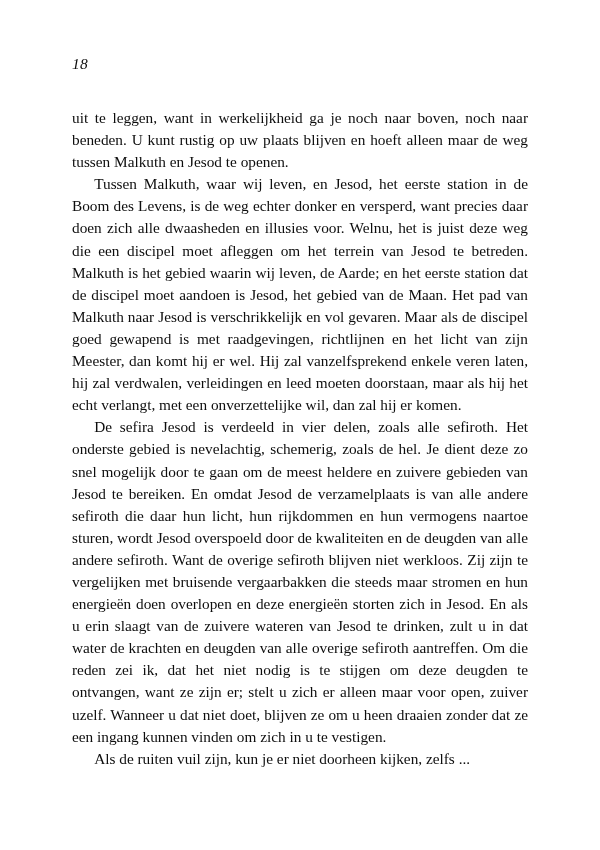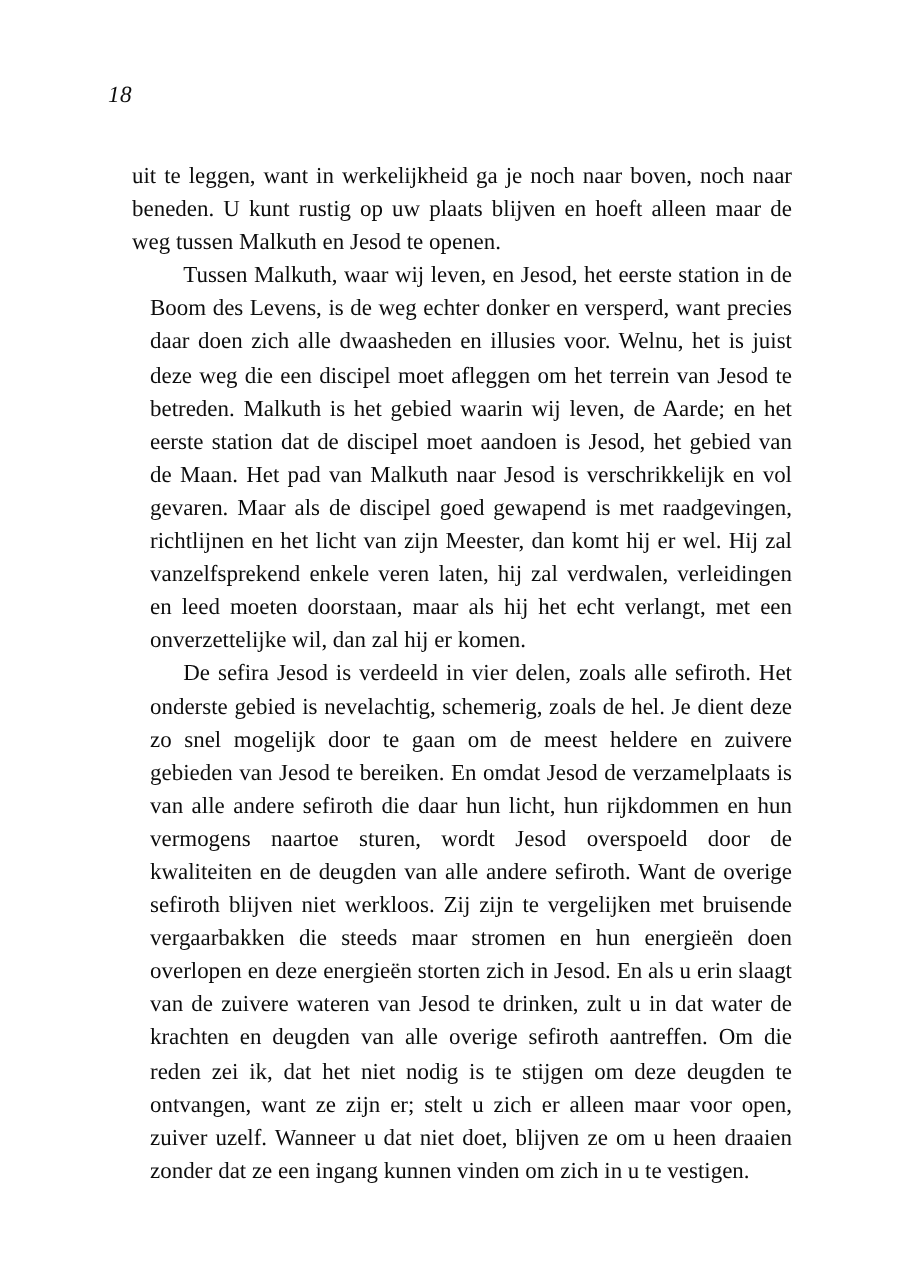--- a/index.html
+++ b/index.html
@@ -48,35 +48,34 @@
     line-height: 1.445;
     text-align: justify;
     text-justify: inter-word;
     hyphens: manual;
   }
   .body-text p {
     margin: 0;
   }
   .body-text p.indent {
     text-indent: 1.45em;
-    margin-left: 28px;
   }
   .body-text p.noindent {
     text-indent: 0;
-    margin-left: 16px;
   }
 </style>
 </head>
 <body>
 
 <div class="page">
 
   <div class="running-head">
     <div class="folio">18</div>
   </div>
 
   <div class="body-text">
     <p class="noindent">uit te leggen, want in werkelijkheid ga je noch naar boven, noch naar beneden. U kunt rustig op uw plaats blijven en hoeft alleen maar de weg tussen Malkuth en Jesod te openen.</p>
     <p class="indent">Tussen Malkuth, waar wij leven, en Jesod, het eerste station in de Boom des Levens, is de weg echter donker en versperd, want precies daar doen zich alle dwaasheden en illusies voor. Welnu, het is juist deze weg die een discipel moet afleggen om het terrein van Jesod te betreden. Malkuth is het gebied waarin wij leven, de Aarde; en het eerste station dat de discipel moet aandoen is Jesod, het gebied van de Maan. Het pad van Malkuth naar Jesod is verschrikkelijk en vol gevaren. Maar als de discipel goed gewapend is met raadgevingen, richtlijnen en het licht van zijn Meester, dan komt hij er wel. Hij zal vanzelfsprekend enkele veren laten, hij zal verdwalen, verleidingen en leed moeten doorstaan, maar als hij het echt verlangt, met een onverzettelijke wil, dan zal hij er komen.</p>
     <p class="indent">De sefira Jesod is verdeeld in vier delen, zoals alle sefiroth. Het onderste gebied is nevelachtig, schemerig, zoals de hel. Je dient deze zo snel mogelijk door te gaan om de meest heldere en zuivere gebieden van Jesod te bereiken. En omdat Jesod de verzamelplaats is van alle andere sefiroth die daar hun licht, hun rijkdommen en hun vermogens naartoe sturen, wordt Jesod overspoeld door de kwaliteiten en de deugden van alle andere sefiroth. Want de overige sefiroth blijven niet werkloos. Zij zijn te vergelijken met bruisende vergaarbakken die steeds maar stromen en hun energieën doen overlopen en deze energieën storten zich in Jesod. En als u erin slaagt van de zuivere wateren van Jesod te drinken, zult u in dat water de krachten en deugden van alle overige sefiroth aantreffen. Om die reden zei ik, dat het niet nodig is te stijgen om deze deugden te ontvangen, want ze zijn er; stelt u zich er alleen maar voor open, zuiver uzelf. Wanneer u dat niet doet, blijven ze om u heen draaien zonder dat ze een ingang kunnen vinden om zich in u te vestigen.</p>
+    <p class="indent">Als de ruiten vuil zijn, kun je er niet doorheen kijken, zelfs ...</p>
   </div>
 
 </div>
 
 </body></html>

